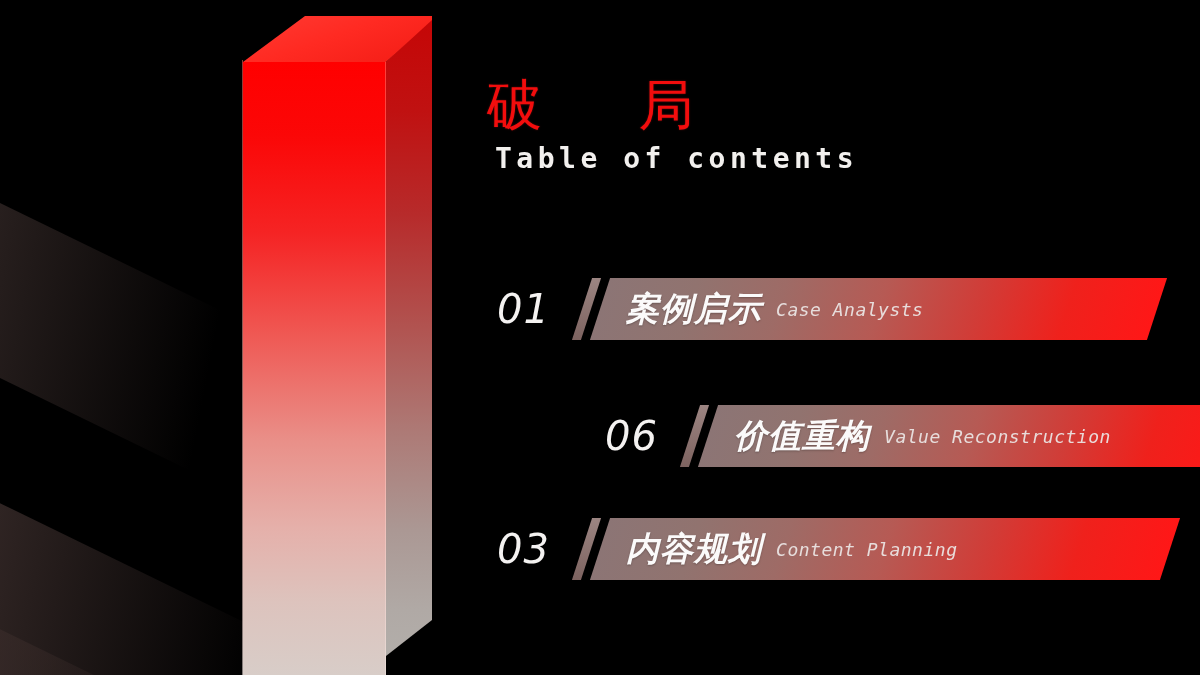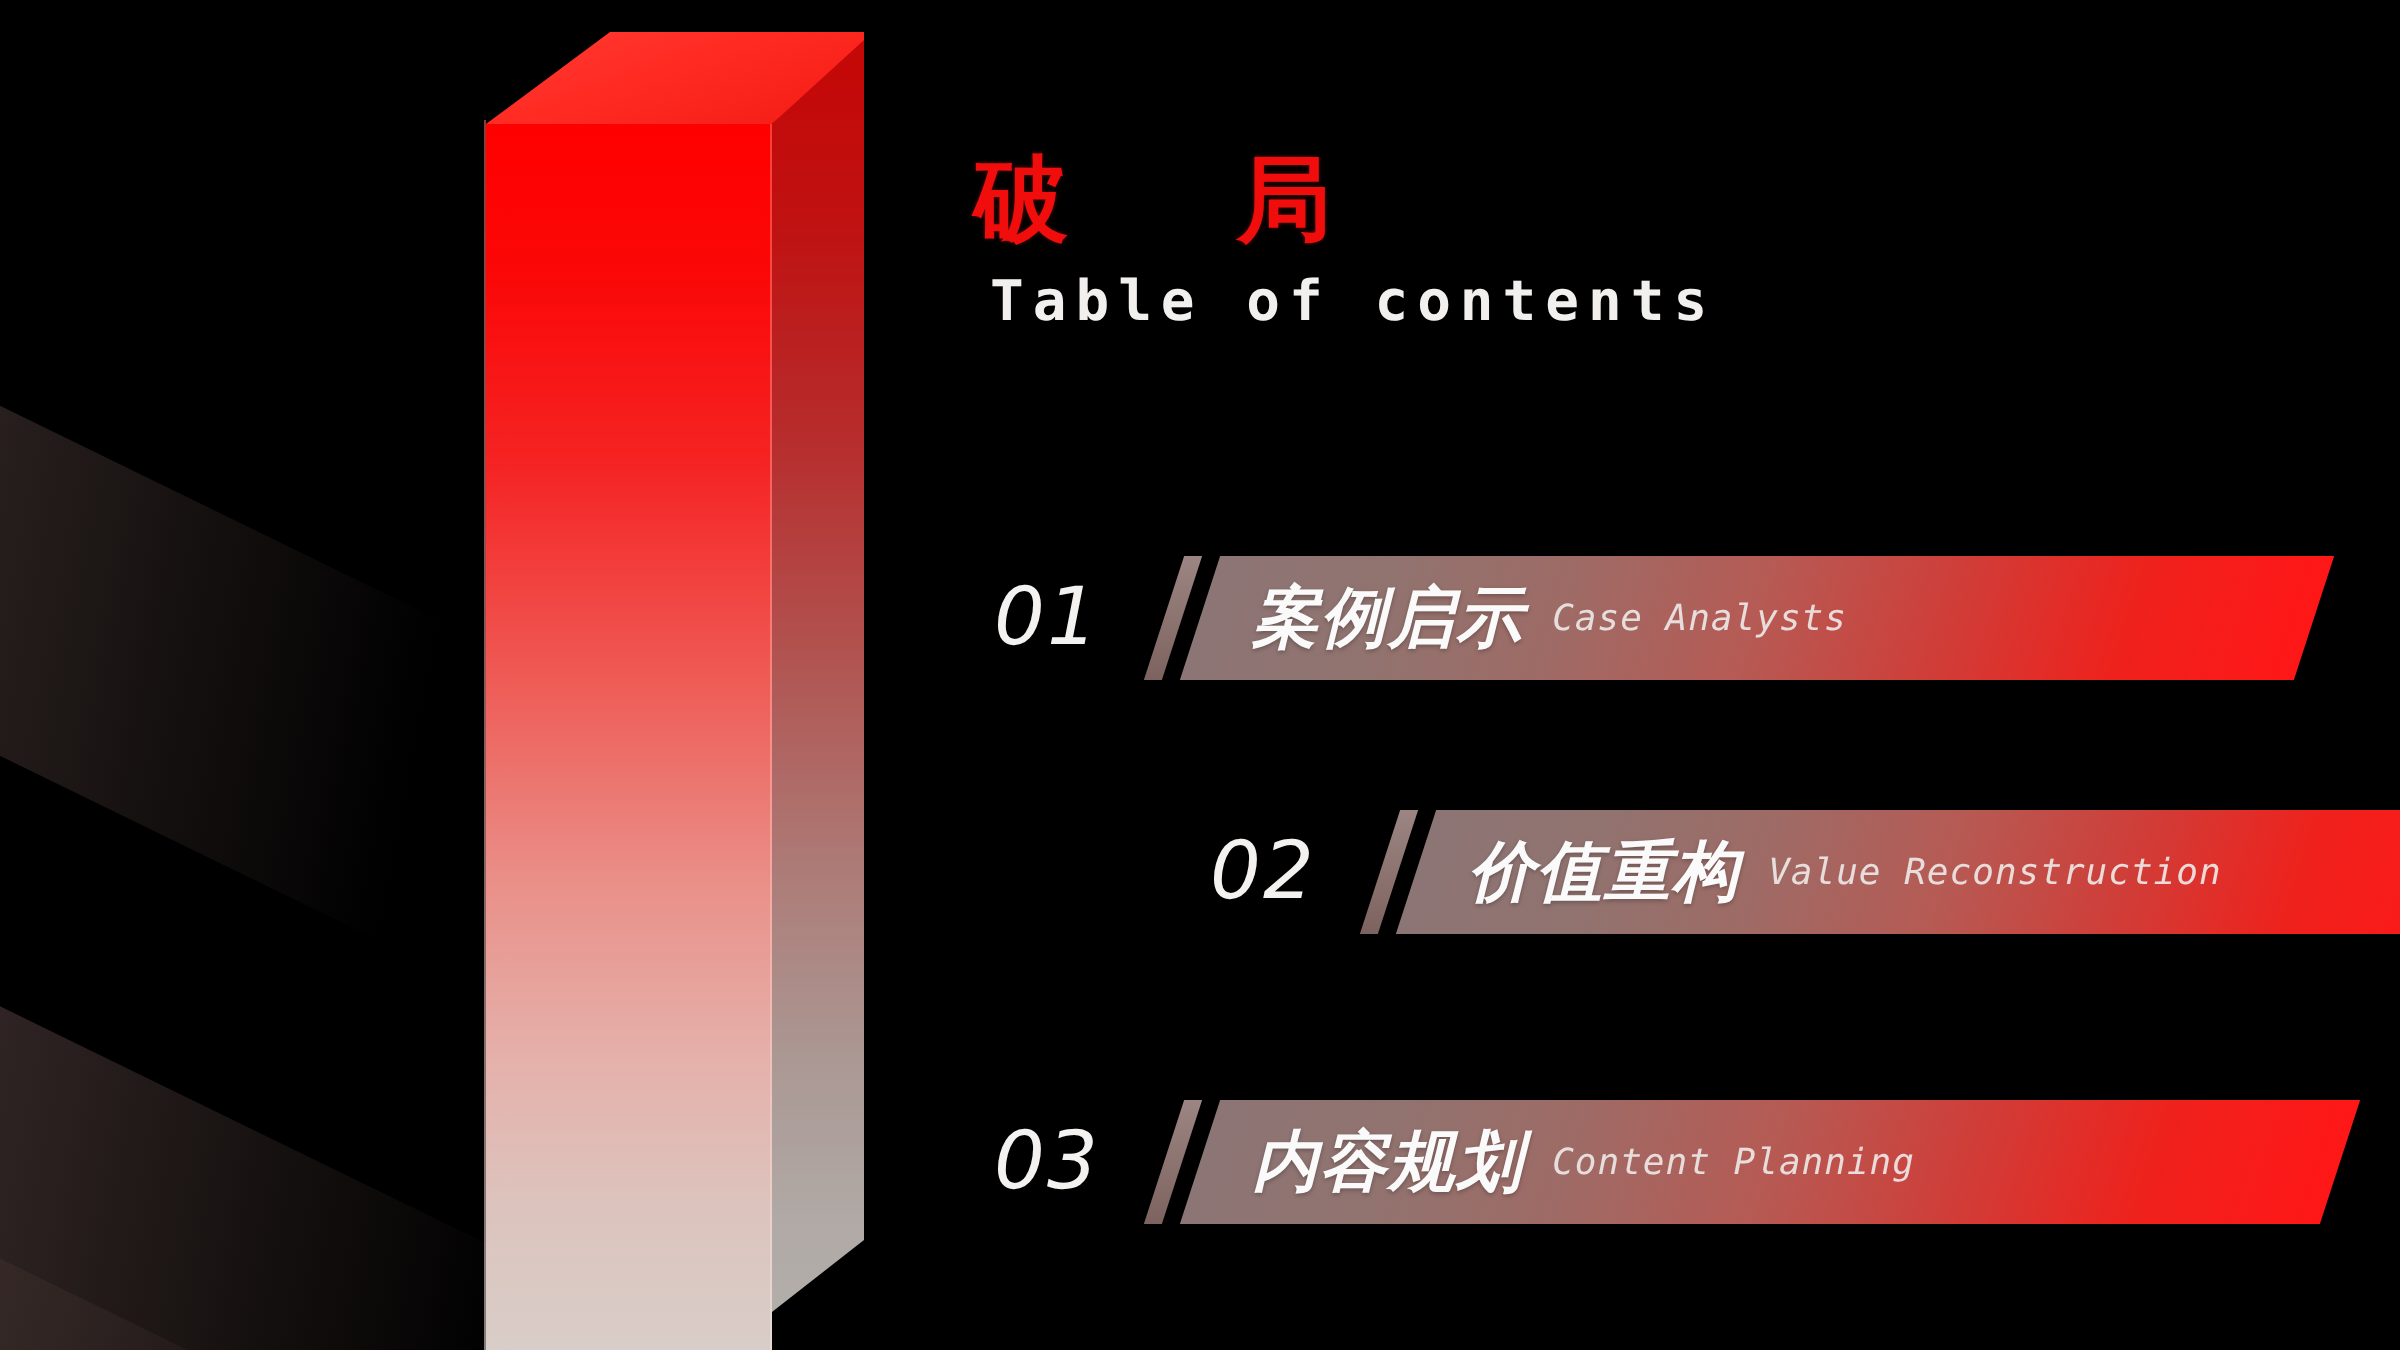--- a/index.html
+++ b/index.html
@@ -117,22 +117,22 @@
 
   
   #header {
     position: absolute;
     left: 487px;
     top: 78px;
     width: 470px;
   }
   #title-cn {
     font-family: "Liberation Serif", "DejaVu Serif", serif;
-    font-size: 47px;
-    font-weight: 700;
+    font-size: 55px;
+    font-weight: 400;
     color: #f20d0d;
     line-height: 1;
     letter-spacing: 2px;
     white-space: pre;
     margin: 0;
     text-shadow: 0 0 2px rgba(255,40,40,.35);
   }
   #title-en {
     font-family: "DejaVu Sans Mono", "Liberation Mono", monospace;
     font-size: 28px;
@@ -236,31 +236,31 @@
     <div class="row-slash" style="left:85px;"></div>
     <div class="row-bar" style="left:103px; width:557px;">
       <div class="row-bar-inner" style="padding-left:16px;">
         <span class="row-cn">案例启示</span>
         <span class="row-en">Case Analysts</span>
       </div>
     </div>
   </div>
 
   <div class="row" style="left:605px; top:405px; width:615px;">
-    <div class="row-num" style="left:0;">02</div>
+    <div class="row-num" style="left:0;">06</div>
     <div class="row-slash" style="left:85px;"></div>
     <div class="row-bar" style="left:103px; width:530px;">
       <div class="row-bar-inner" style="padding-left:16px;">
         <span class="row-cn">价值重构</span>
         <span class="row-en">Value Reconstruction</span>
       </div>
     </div>
   </div>
 
-  <div class="row" style="left:497px; top:550px; width:675px;">
+  <div class="row" style="left:497px; top:518px; width:675px;">
     <div class="row-num" style="left:0;">03</div>
     <div class="row-slash" style="left:85px;"></div>
     <div class="row-bar" style="left:103px; width:570px;">
       <div class="row-bar-inner" style="padding-left:16px;">
         <span class="row-cn">内容规划</span>
         <span class="row-en">Content Planning</span>
       </div>
     </div>
   </div>
 

